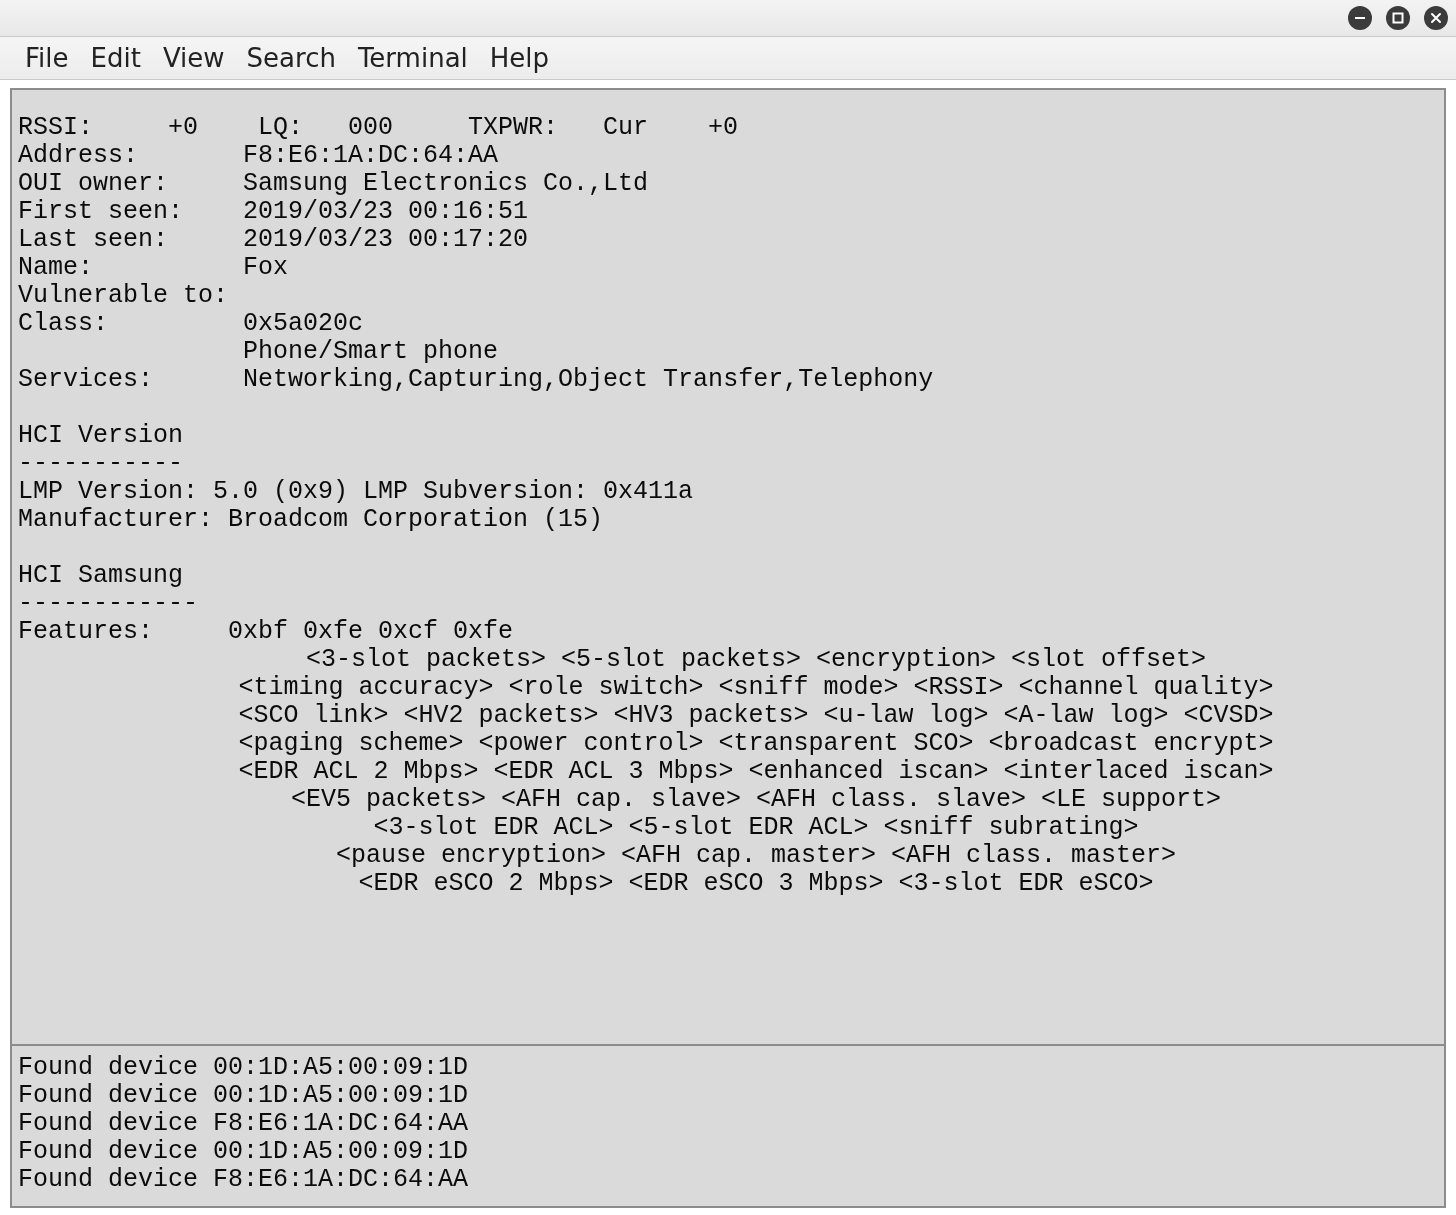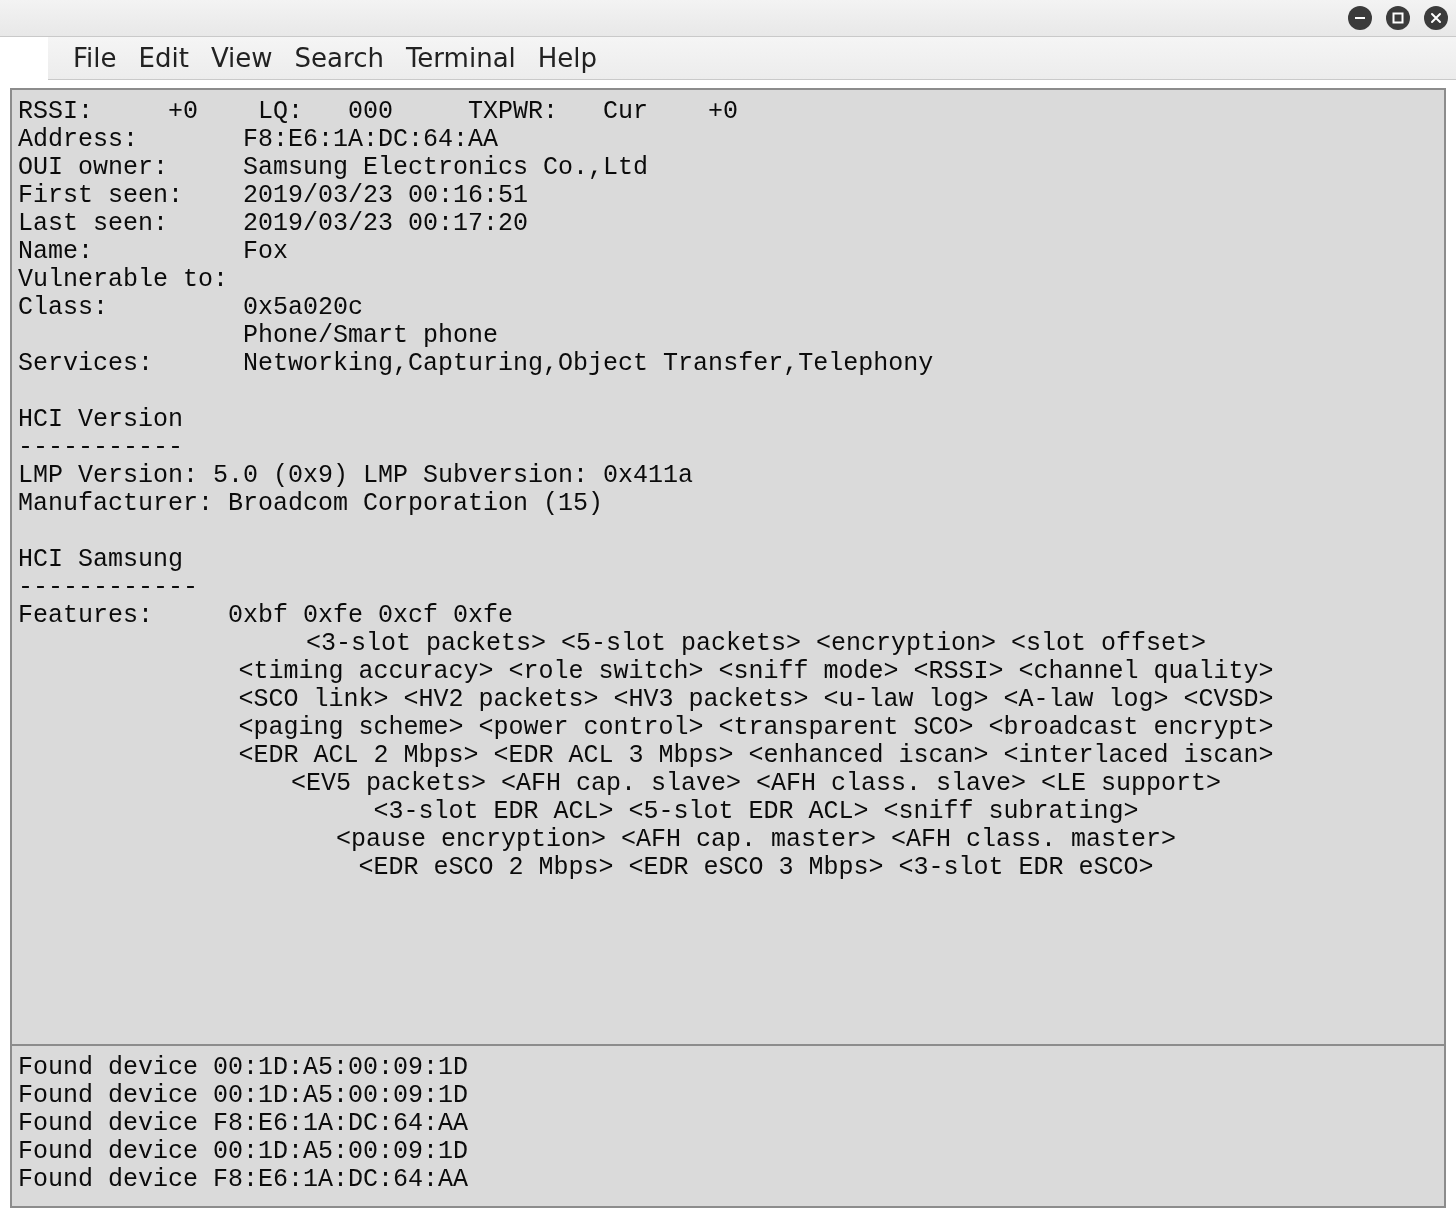--- a/index.html
+++ b/index.html
@@ -1,25 +1,25 @@
 <!DOCTYPE html>
 <html><head>
 <meta charset="utf-8">
 <style>
   html, body { margin: 0; padding: 0; width: 1456px; height: 1215px; background: #e7e7e7; font-family: "DejaVu Sans", "Liberation Sans", sans-serif; }
   .window { width: 1456px; height: 1215px; background: #ffffff; position: relative; box-sizing: border-box; }
   .titlebar { height: 36px; background: linear-gradient(#f3f3f3, #e8e8e8); border-bottom: 1px solid #c9c9c9; display: flex; align-items: center; justify-content: flex-end; padding-right: 8px; gap: 14px; }
   .tb-btn { width: 24px; height: 24px; border-radius: 50%; background: #3b3b3b; display: flex; align-items: center; justify-content: center; color: #fff; cursor: pointer; }
   .tb-btn svg { display: block; }
-  .menubar { height: 42px; background: linear-gradient(#f5f5f5, #ececec); border-bottom: 1px solid #c9c9c9; display: flex; align-items: center; padding: 0 25px; gap: 22px; font-size: 26px; color: #222; margin-left: 48px; }
+  .menubar { height: 42px; background: linear-gradient(#f5f5f5, #ececec); border-bottom: 1px solid #c9c9c9; display: flex; align-items: center; padding: 0 25px; gap: 22px; font-size: 26px; color: #222; }
   .menu-item { cursor: pointer; }
 
   .termwrap { padding: 8px 10px 10px 10px; box-sizing: border-box; }
   .terminal { background: #dadada; border: 2px solid #8c8c8c; box-sizing: border-box; height: 1120px; font-family: "Liberation Mono", "DejaVu Sans Mono", monospace; font-size: 25px; line-height: 28px; color: #0b0b0b; display: flex; flex-direction: column; }
-  .term-top { flex: 0 0 auto; padding: 8px 6px 8px 6px; }
+  .term-top { flex: 0 0 auto; padding: 8px 6px 8px 6px; margin-top: 16px; }
   .term-sep { height: 2px; background: #8c8c8c; margin: 0; }
   .term-bottom { flex: 0 0 auto; padding: 8px 6px 12px 6px; }
   .mono-line { white-space: pre; }
   .mono-inline { white-space: pre; }
   .feat-indent { padding-left: 56px; white-space: pre-wrap; text-align: center; }
   .redact { position: relative; display: inline-block; }
   .redact::before { content: ""; position: absolute; left: 0; top: 2px; height: 24px; width: 232px; background: #c7c7c7; }
 </style>
 </head>
 <body>

